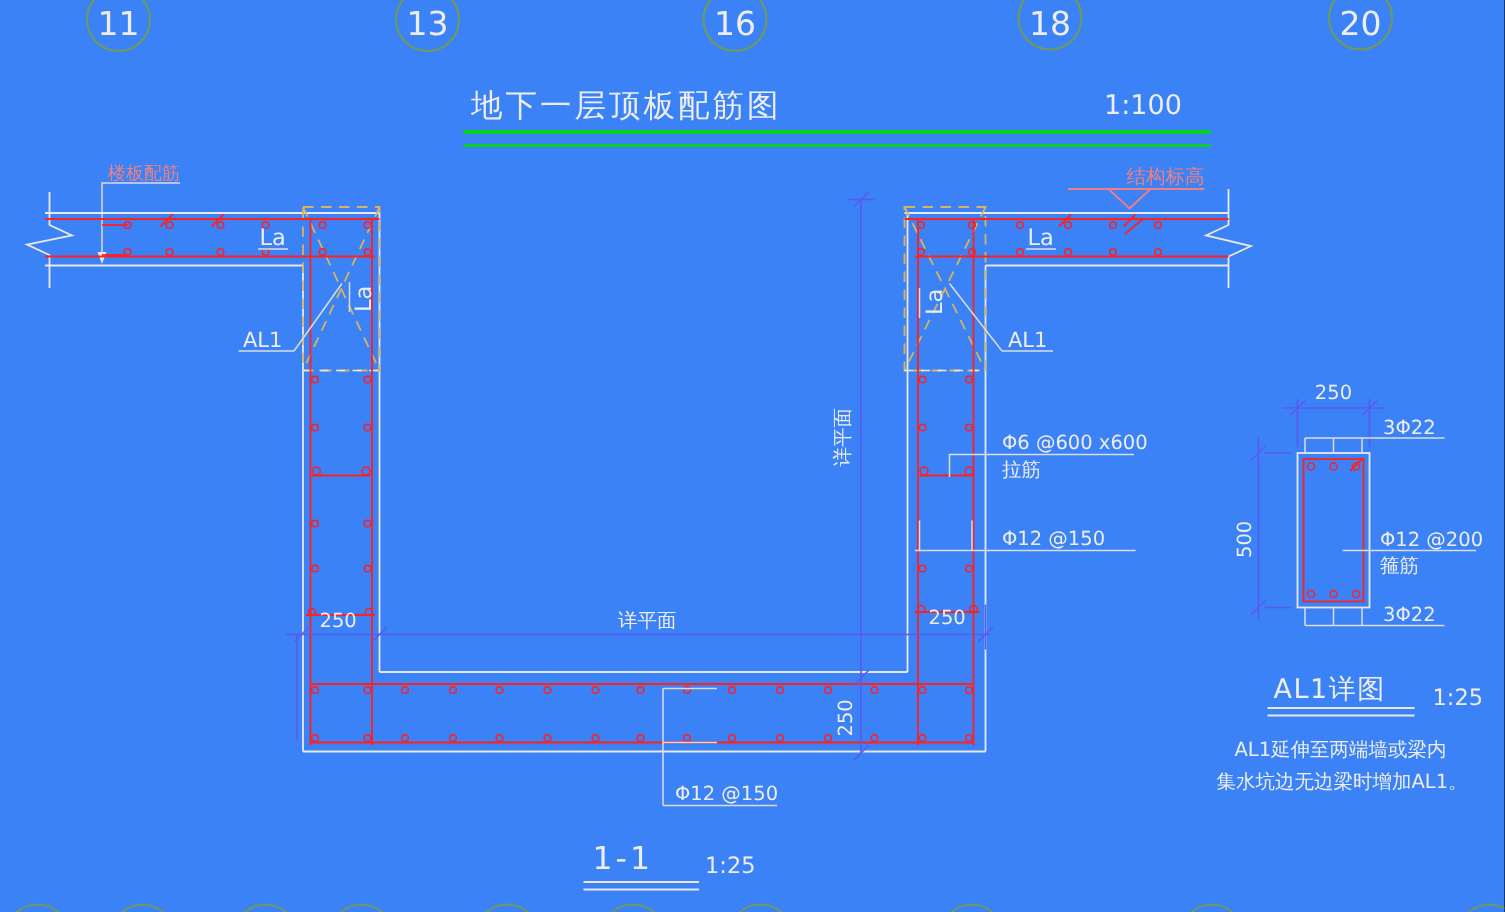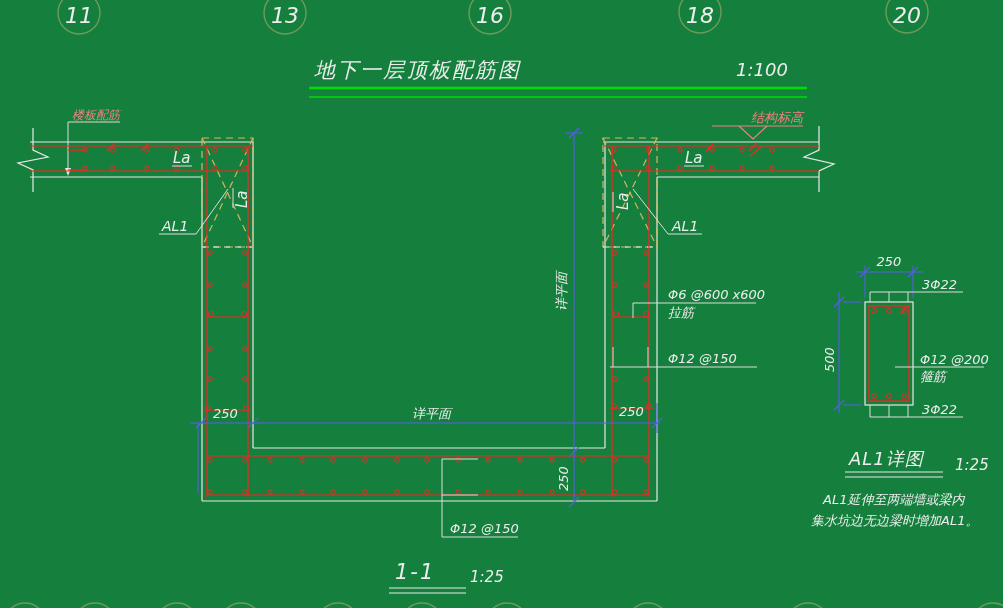--- a/index.html
+++ b/index.html
@@ -1,16 +1,16 @@
 <!DOCTYPE html>
 <html><head>
 <meta charset="utf-8">
 <style>
   html,body{margin:0;padding:0;background:#000;}
-  .stage{position:relative;width:1003px;height:608px;background:#15803d;overflow:hidden;font-style:italic;}
+  .stage{position:relative;width:1003px;height:608px;background:#3b82f6;overflow:hidden;}
   svg{display:block;}
   svg text{font-family:"DejaVu Sans","Liberation Sans",sans-serif;fill:#ededed;}
   .w{stroke:#e8e8e8;stroke-width:1.2;fill:none;}
   .wthin{stroke:#dcdcdc;stroke-width:1;fill:none;}
   .r{stroke:#ff2020;stroke-width:1.2;fill:none;}
   .rdot{stroke:#ff2020;stroke-width:1;fill:none;}
   .b{stroke:#5a5af0;stroke-width:1.1;fill:none;}
   .y{stroke:#d9b360;stroke-width:1.2;fill:none;stroke-dasharray:7 5;}
   .wd{stroke:#e8e8e8;stroke-width:1.1;fill:none;stroke-dasharray:6 5;}
   .gg{stroke:#6f9a5c;stroke-width:1.4;fill:none;}

